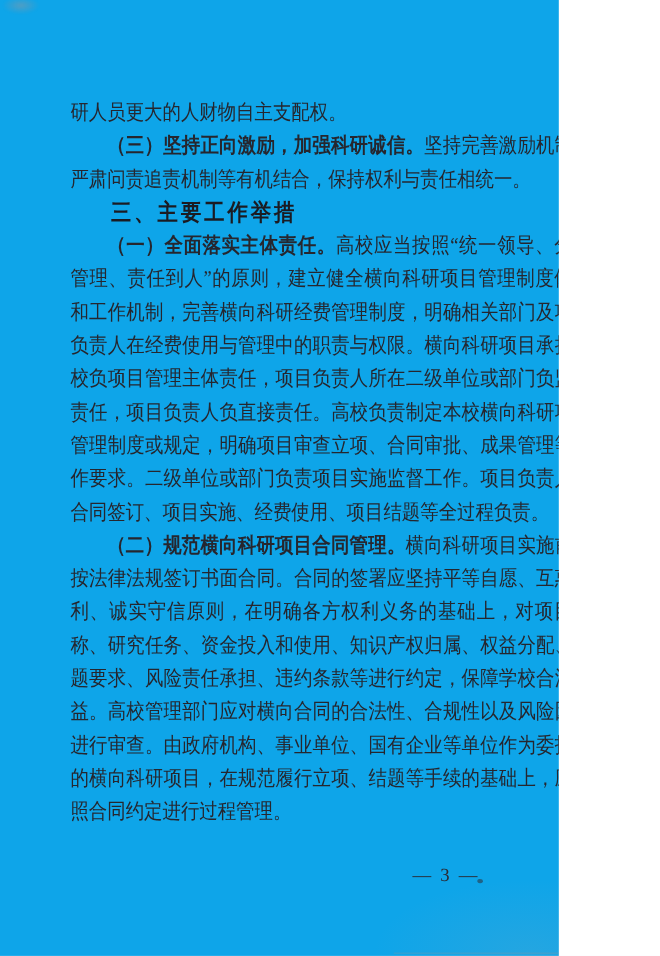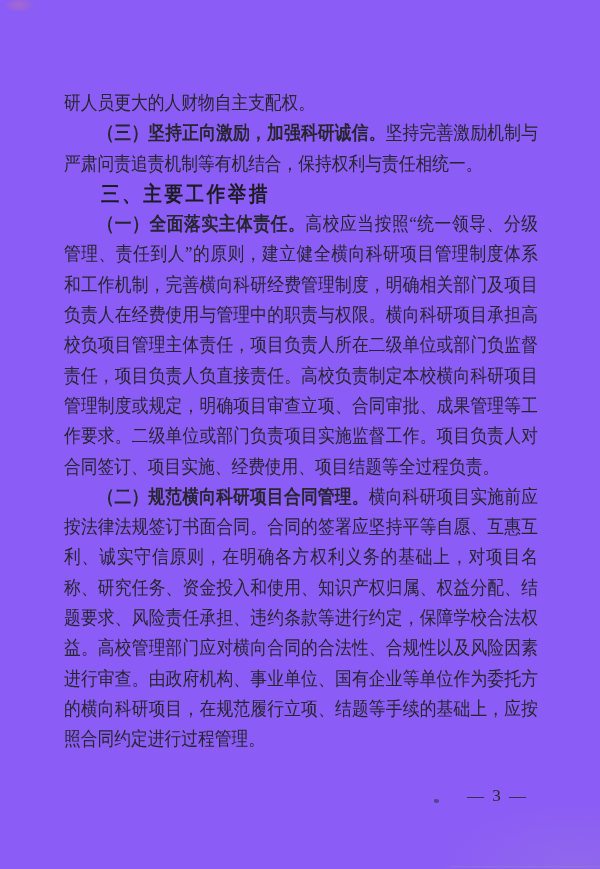--- a/index.html
+++ b/index.html
@@ -2,23 +2,23 @@
 <html lang="zh"><head>
 <meta charset="utf-8">
 <style>
   html, body {
     margin: 0;
     padding: 0;
     background: #ffffff;
   }
   .page {
     position: relative;
-    width: 600px;
+    width: 508px;
     height: 869px;
-    background: #8b5cf6;
+    background: #0ea5e9;
     overflow: hidden;
     font-family: "Liberation Serif", "DejaVu Serif", serif;
   }
   
   .body-text {
     position: absolute;
     left: 64px;
     top: 88px;
     width: 538px;
     font-size: 19px;

